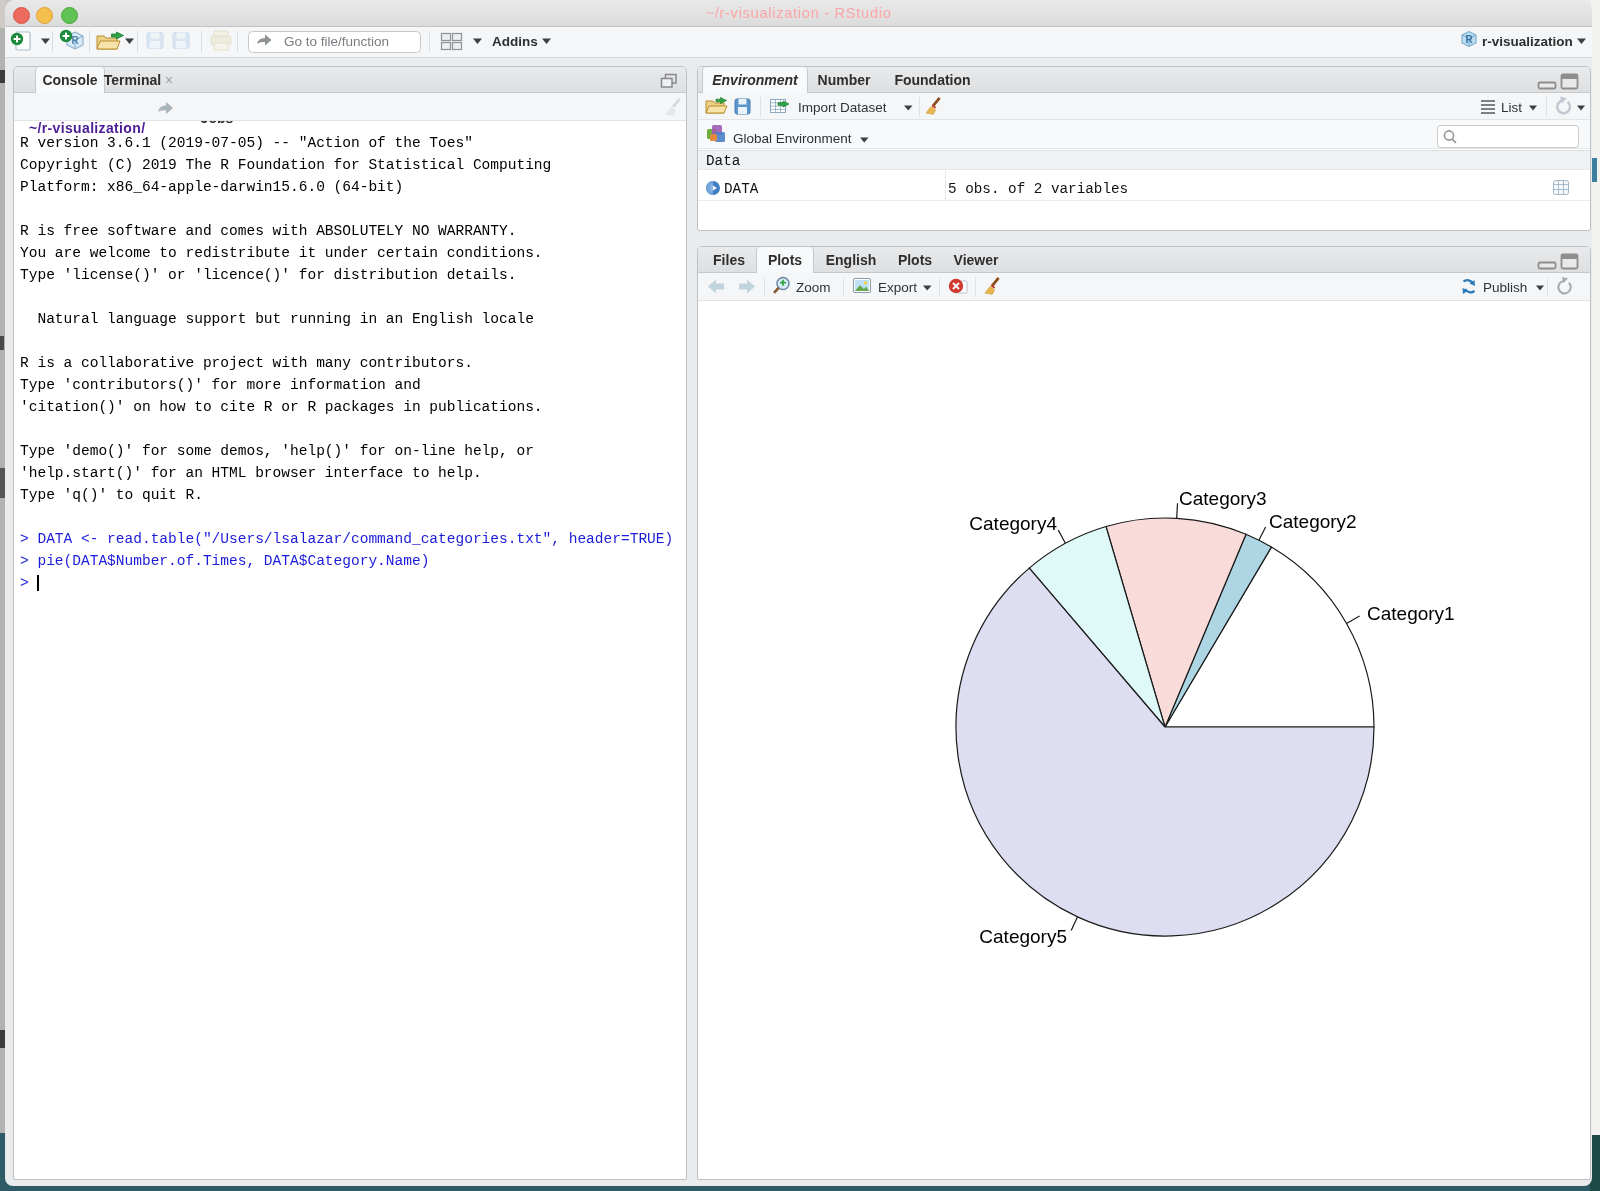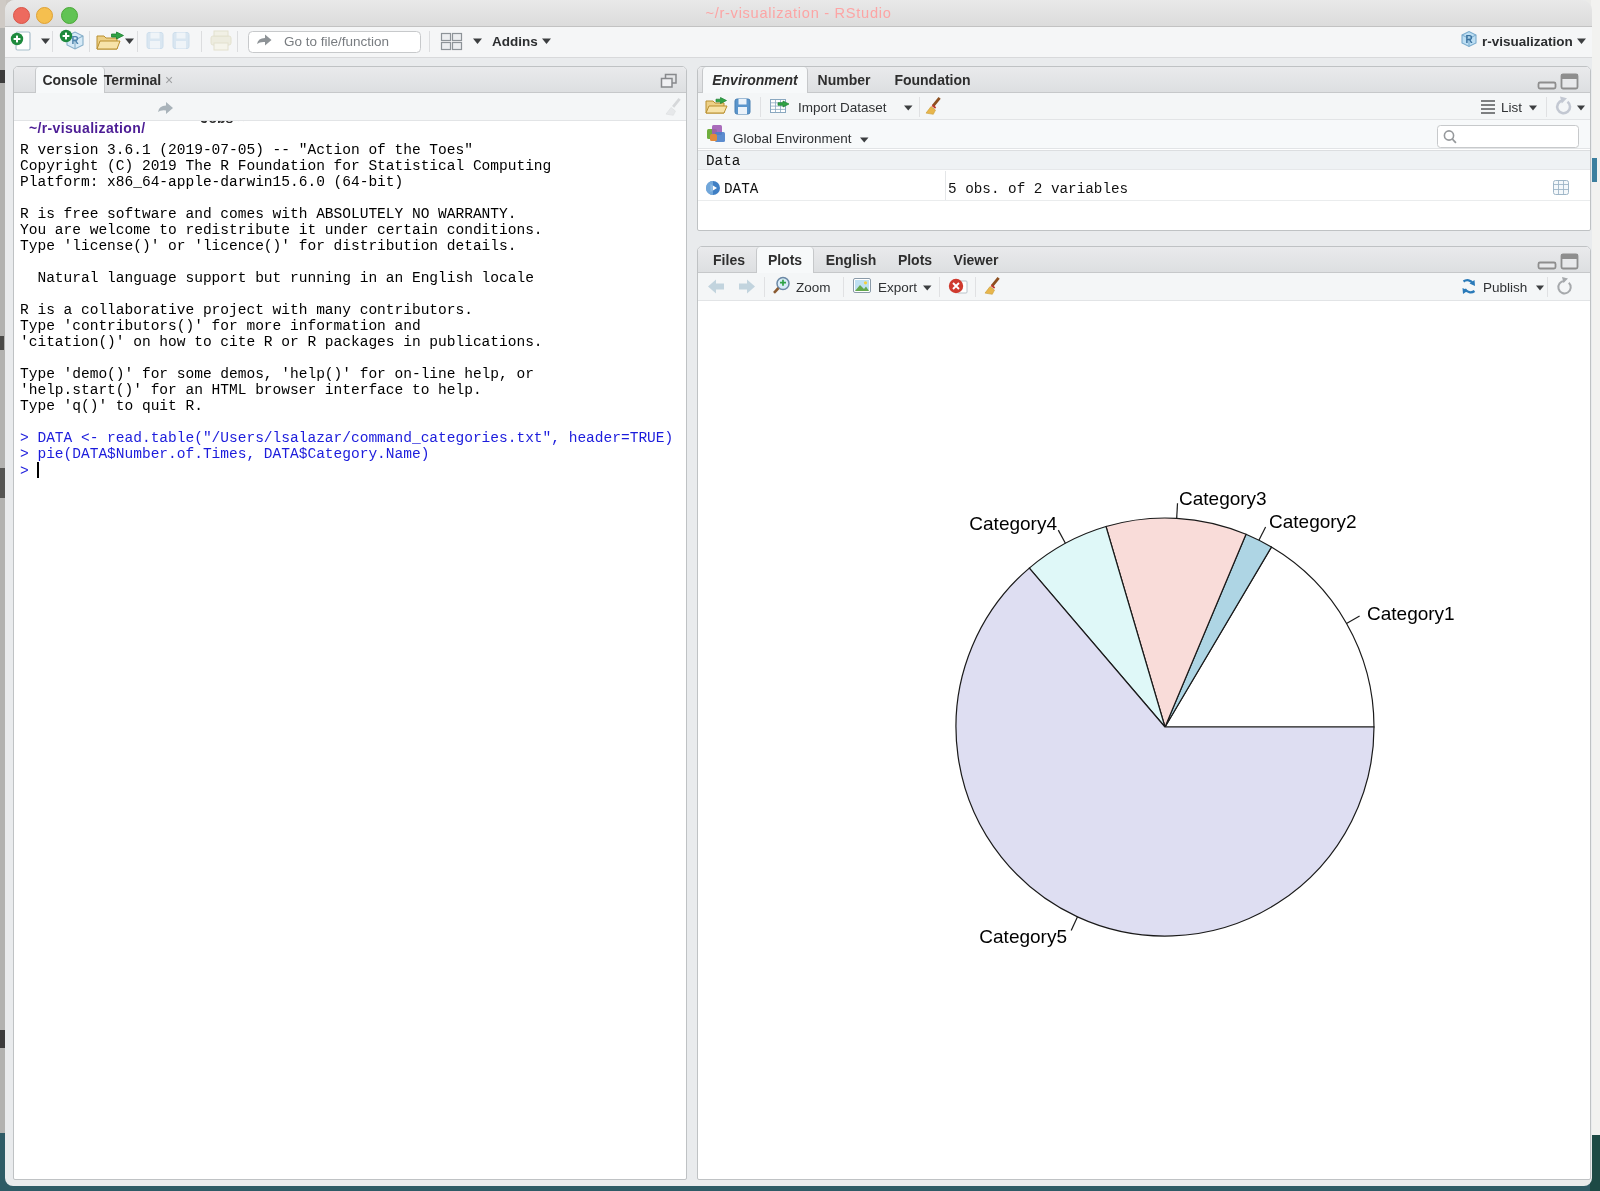--- a/index.html
+++ b/index.html
@@ -34,21 +34,21 @@
     font-size:14px;font-weight:700;color:#2e2e2e;text-align:center;}
   .tab.active{background:#f7f9fa;border-left:1px solid #c6c8ca;
     border-right:1px solid #c6c8ca;border-radius:4px 4px 0 0;height:26px;}
   .tab .x{color:#9d9fa1;font-weight:400;}
   .ptool{position:absolute;left:0;right:0;background:#f4f6f7;
     border-bottom:1px solid #e2e4e6;}
   #consolePane{left:13px;top:66px;width:672px;height:1112px;}
   #envPane{left:697px;top:66px;width:892px;height:163px;}
   #plotPane{left:697px;top:246px;width:892px;height:932px;}
   .mono{font-family:"Liberation Mono",monospace;}
-  #consoleText{left:20px;top:142px;font-size:14.55px;line-height:16px;
+  #consoleText{left:20px;top:132px;font-size:14.55px;line-height:22px;
     color:#000;white-space:pre;letter-spacing:-0.02px;}
   #consoleText .blue{color:#1c1cdc;}
 </style>
 </head>
 <body>
 <div class="abs" style="left:0;top:0;width:1600px;height:30px;background:#cac5c0;"></div>
 <div class="abs" style="left:800px;top:0;width:800px;height:30px;background:#ebebe9;"></div>
 <div id="lstrip" class="abs"></div>
 <div id="lstrip2" class="abs"></div>
 <div class="abs" style="left:0;top:70px;width:5px;height:13px;background:#3c3c3c;"></div>

